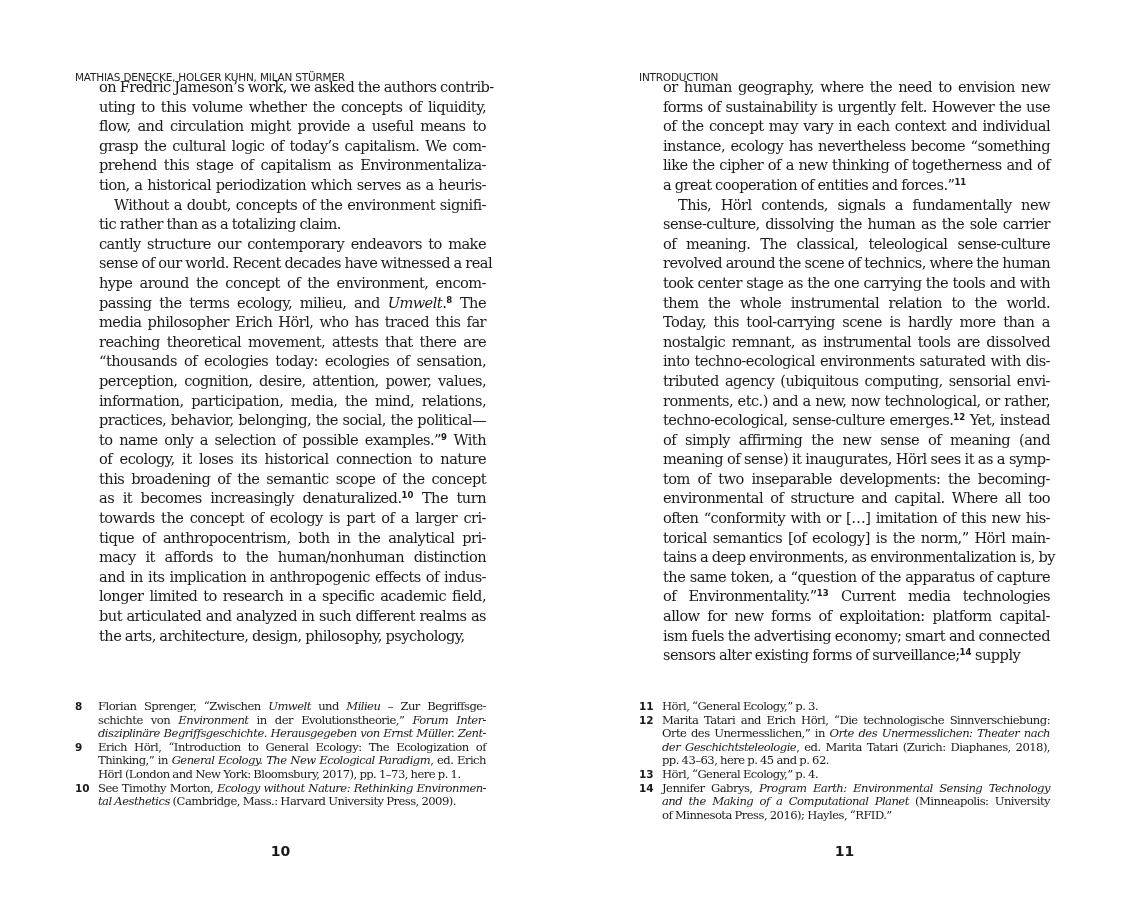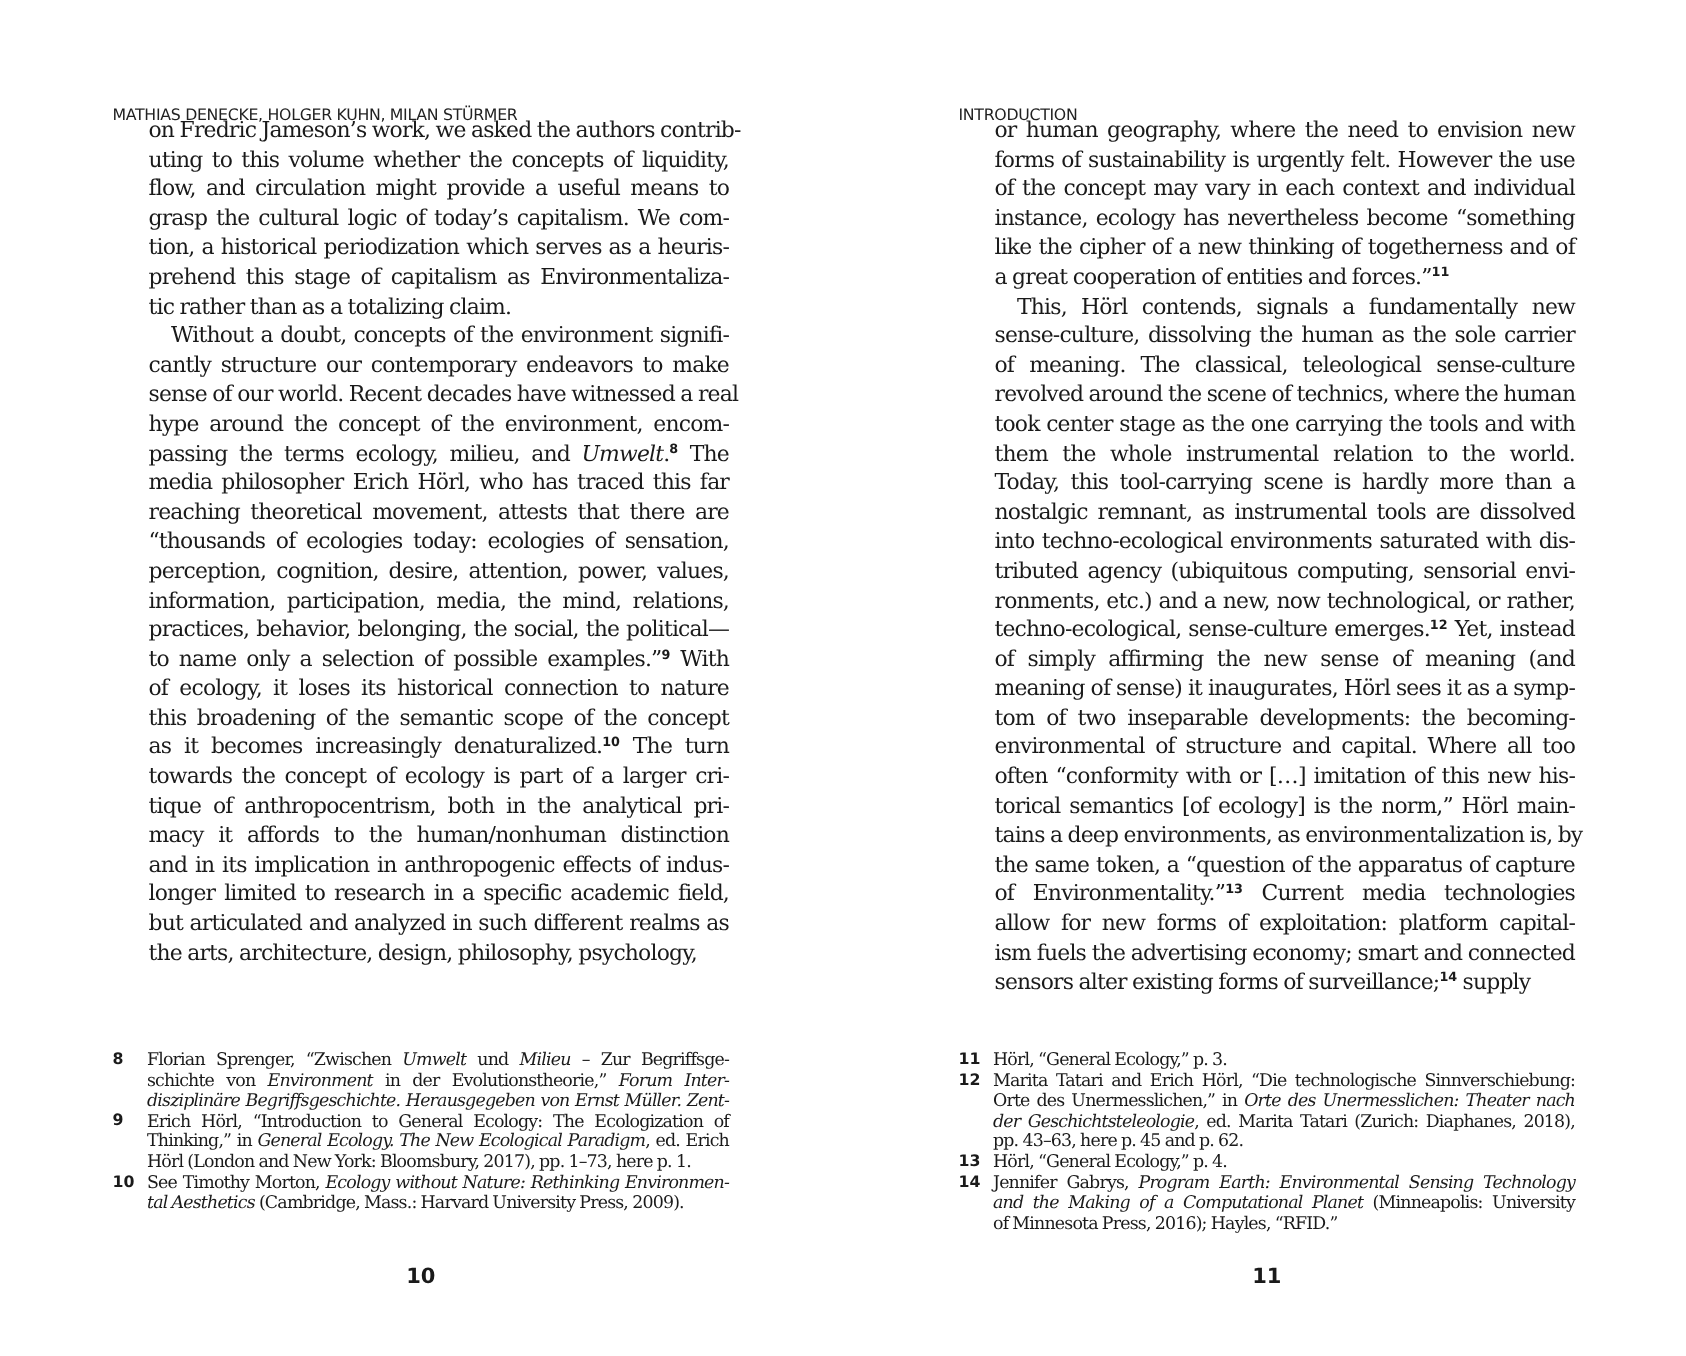--- a/index.html
+++ b/index.html
@@ -50,24 +50,24 @@
 </head>
 <body>
 
 <div class="page left">
   <div class="running-head">MATHIAS DENECKE, HOLGER KUHN, MILAN STÜRMER</div>
   <div class="body-text">
       <span class="line">on Fredric Jameson’s work, we asked the authors contrib-</span>
       <span class="line">uting to this volume whether the concepts of liquidity,</span>
       <span class="line">flow, and circulation might provide a useful means to</span>
       <span class="line">grasp the cultural logic of today’s capitalism. We com-</span>
+      <span class="line">prehend this stage of capitalism as Environmentaliza-</span>
       <span class="line">tion, a historical periodization which serves as a heuris-</span>
-      <span class="line">prehend this stage of capitalism as Environmentaliza-</span>
+      <span class="line indent">Without a doubt, concepts of the environment signifi-</span>
       <span class="line last">tic rather than as a totalizing claim.</span>
-      <span class="line indent">Without a doubt, concepts of the environment signifi-</span>
       <span class="line">cantly structure our contemporary endeavors to make</span>
       <span class="line">sense of our world. Recent decades have witnessed a real</span>
       <span class="line">hype around the concept of the environment, encom-</span>
       <span class="line"><span>passing the terms ecology, milieu, and </span><em>Umwelt</em><span>.</span><sup class="fn">8</sup><span> The</span></span>
       <span class="line">media philosopher Erich Hörl, who has traced this far</span>
       <span class="line">reaching theoretical movement, attests that there are</span>
       <span class="line">“thousands of ecologies today: ecologies of sensation,</span>
       <span class="line">perception, cognition, desire, attention, power, values,</span>
       <span class="line">information, participation, media, the mind, relations,</span>
       <span class="line">practices, behavior, belonging, the social, the political—</span>

